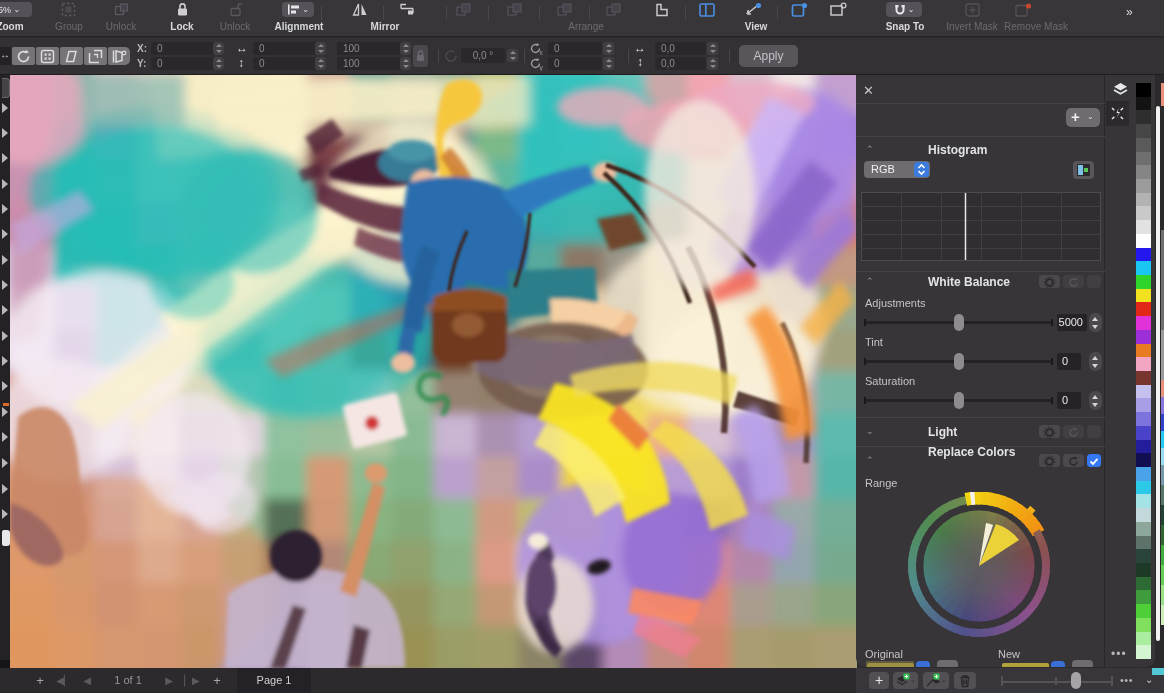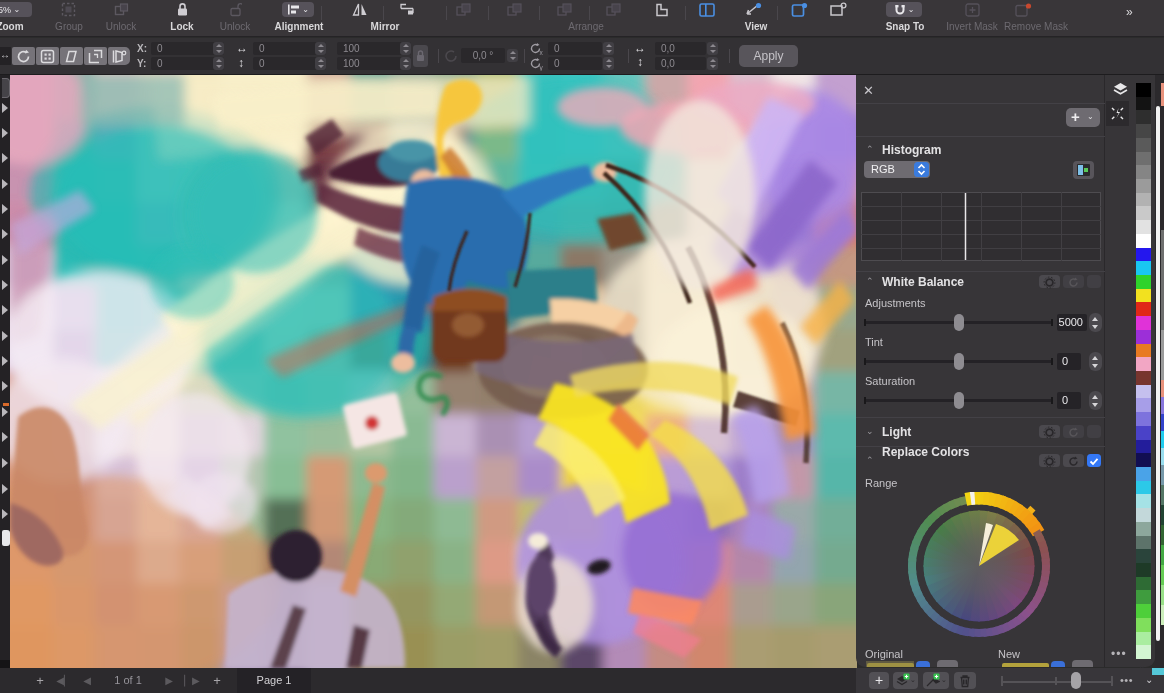--- a/index.html
+++ b/index.html
@@ -28,21 +28,21 @@
 
   
   #lstrip { left:0; top:75px; width:10px; height:593px; background:#242225; }
 
   
   #canvas { left:10px; top:75px; width:847px; height:593px; filter:saturate(1.07) contrast(1.02); }
 
   
   #panel { left:856px; top:75px; width:299px; height:592px; background:#373538; border-radius:0 0 9px 9px; }
   #panel .main { position:absolute; left:0; top:0; width:249px; height:592px; border-right:1px solid #2a282b; }
-  .hdr { position:absolute; font-size:12px; font-weight:bold; color:#e3e2e4; }
+  .hdr { position:absolute; font-size:12px; font-weight:bold; color:#e3e2e4;margin-left:46px; }
   .chev { position:absolute; color:#9b989e; font-size:9px; }
   .plab { position:absolute; font-size:11px; color:#c5c3c7; }
   .mbtn { position:absolute; width:21px; height:13px; border-radius:3.5px; background:#4b494e; }
   .slider { position:absolute; height:3px; background:#242226; border-radius:2px; }
   .slider:before, .slider:after { content:""; position:absolute; top:-2px; width:2px; height:7px; background:#19181a; }
   .slider:before { left:0; } .slider:after { right:0; }
   .sthumb { position:absolute; width:10px; height:17px; border-radius:5px; background:#8e8c91; top:-7px; }
   .vbox { position:absolute; width:30px; height:17px; background:#252327; border-radius:2px; color:#e8e7ea;
           font-size:11px; line-height:17px; text-align:right; padding-right:4px; }
   .vstep { position:absolute; width:13px; height:19px; background:#4b494e; border-radius:6px; }

